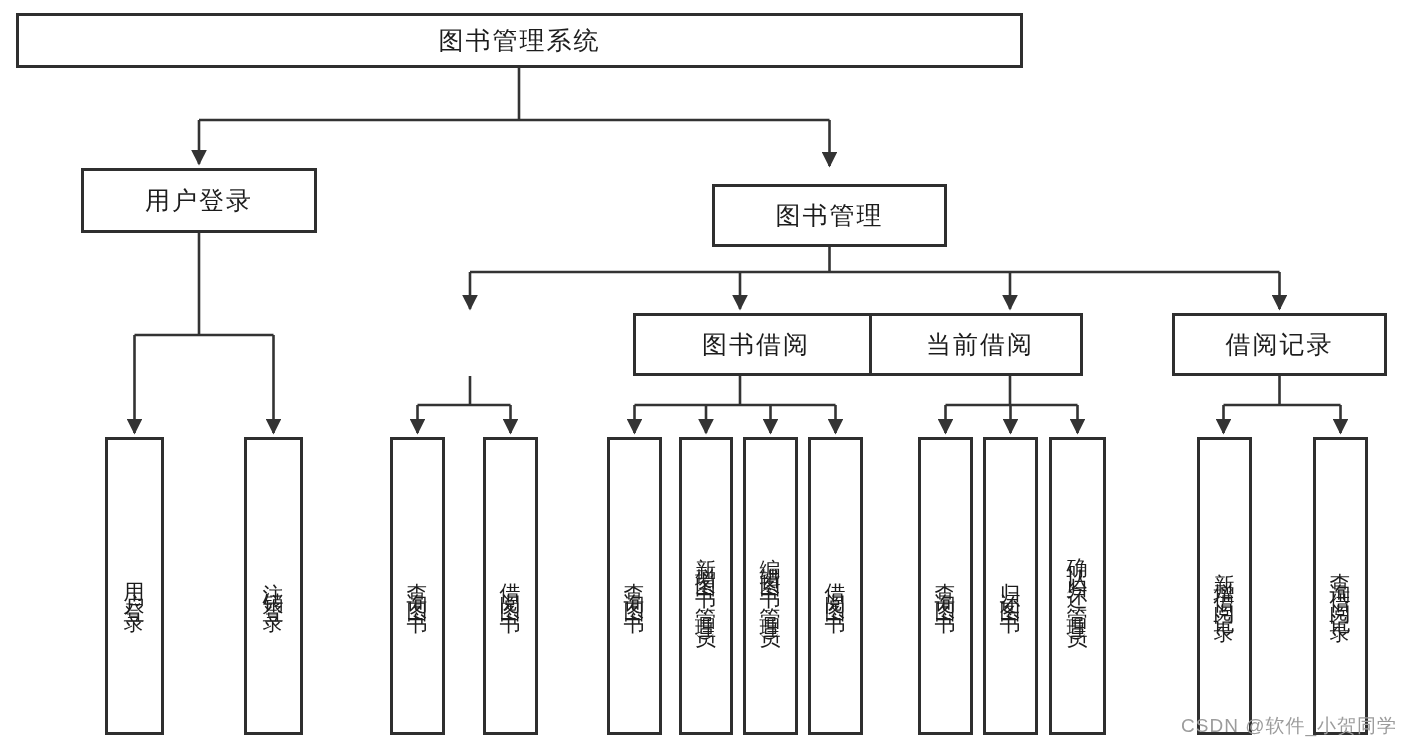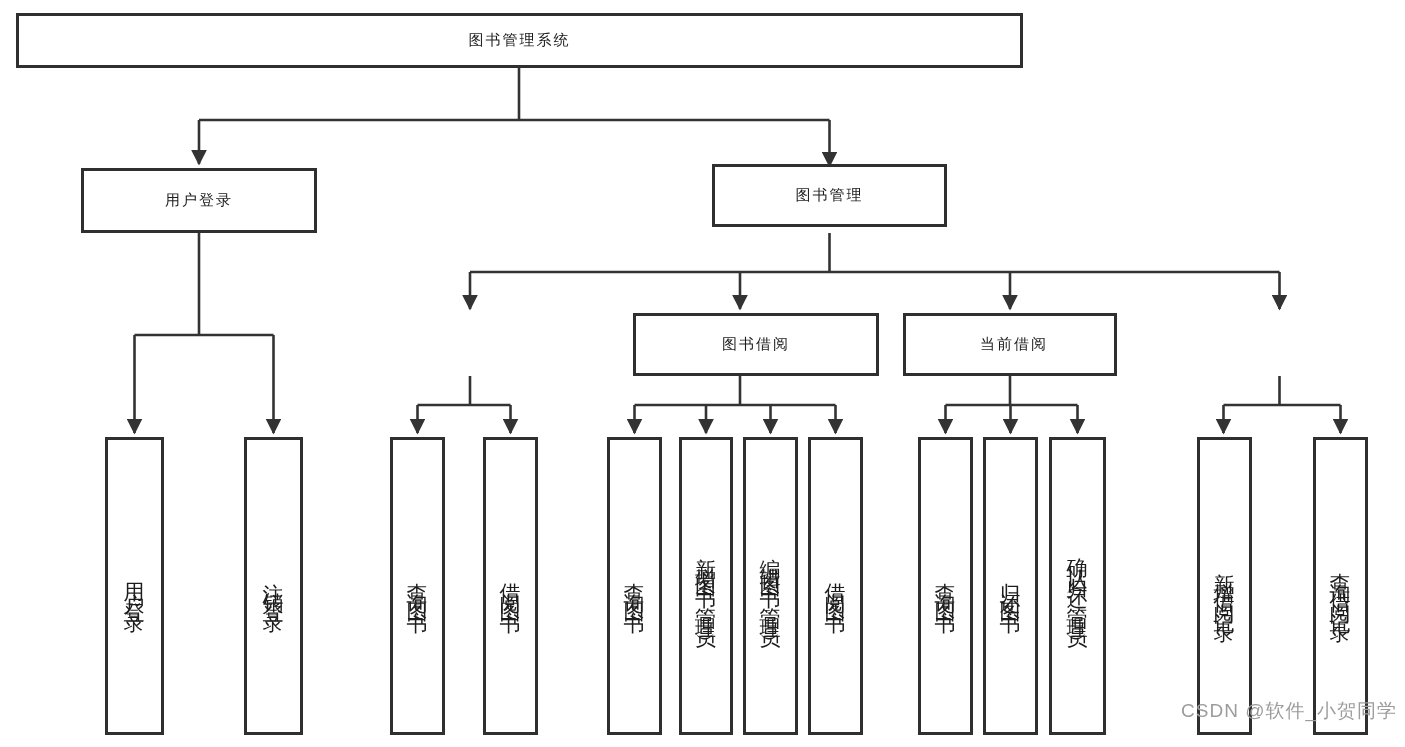--- a/index.html
+++ b/index.html
@@ -26,45 +26,45 @@
     box-sizing: border-box;
     border: 3px solid #2f2f2f;
     background: #ffffff;
     display: flex;
     align-items: center;
     justify-content: center;
     z-index: 2;
     color: #1c1c1c;
   }
   .hlabel {
-    font-size: 15px;
+    font-size: 25px;
     letter-spacing: 2px;
     white-space: nowrap;
   }
   .root { left: 16px; top: 13px; width: 1007px; height: 55px; }
   .l2a  { left: 81px;  top: 168px; width: 236px; height: 65px; }
-  .l2b  { left: 712px; top: 164px; width: 235px; height: 63px; }
+  .l2b  { left: 712px; top: 184px; width: 235px; height: 63px; }
   .l3   { top: 313px; height: 63px; }
   .l3a  { left: 363px;  width: 215px; }
   .l3b  { left: 633px;  width: 246px; }
-  .l3c  { left: 903px;  width: 214px; padding-left: 8px; }
+  .l3c  { left: 869px;  width: 214px; padding-left: 8px; }
   .l3d  { left: 1172px; width: 215px; }
   .leaf { top: 437px; height: 298px; border-width: 3px; }
   .vtext {
     writing-mode: vertical-rl;
     text-orientation: mixed;
     font-size: 21px;
     line-height: 1.1;
     letter-spacing: 10px;
     color: #1c1c1c;
   }
   .watermark {
     position: absolute;
     right: 8px;
-    bottom: 23px;
+    bottom: 8px;
     z-index: 3;
     font-size: 19px;
     letter-spacing: 1px;
     color: #9c9c9c;
     white-space: nowrap;
   }
 </style>
 </head>
 <body>
 
@@ -130,20 +130,23 @@
   <div class="box l2b">
     <span class="hlabel">图书管理</span>
   </div>
 
   <div class="box l3 l3b">
     <span class="hlabel">图书借阅</span>
   </div>
   <div class="box l3 l3c">
     <span class="hlabel">当前借阅</span>
   </div>
+  <div class="box l3 l3d">
+    <span class="hlabel">借阅记录</span>
+  </div>
 
   <div class="box leaf" style="left:105px;width:59px">
     <span class="vtext">用户登录</span>
   </div>
   <div class="box leaf" style="left:244px;width:59px">
     <span class="vtext">注销登录</span>
   </div>
 
   <div class="box leaf" style="left:390px;width:55px">
     <span class="vtext">查询图书</span>

